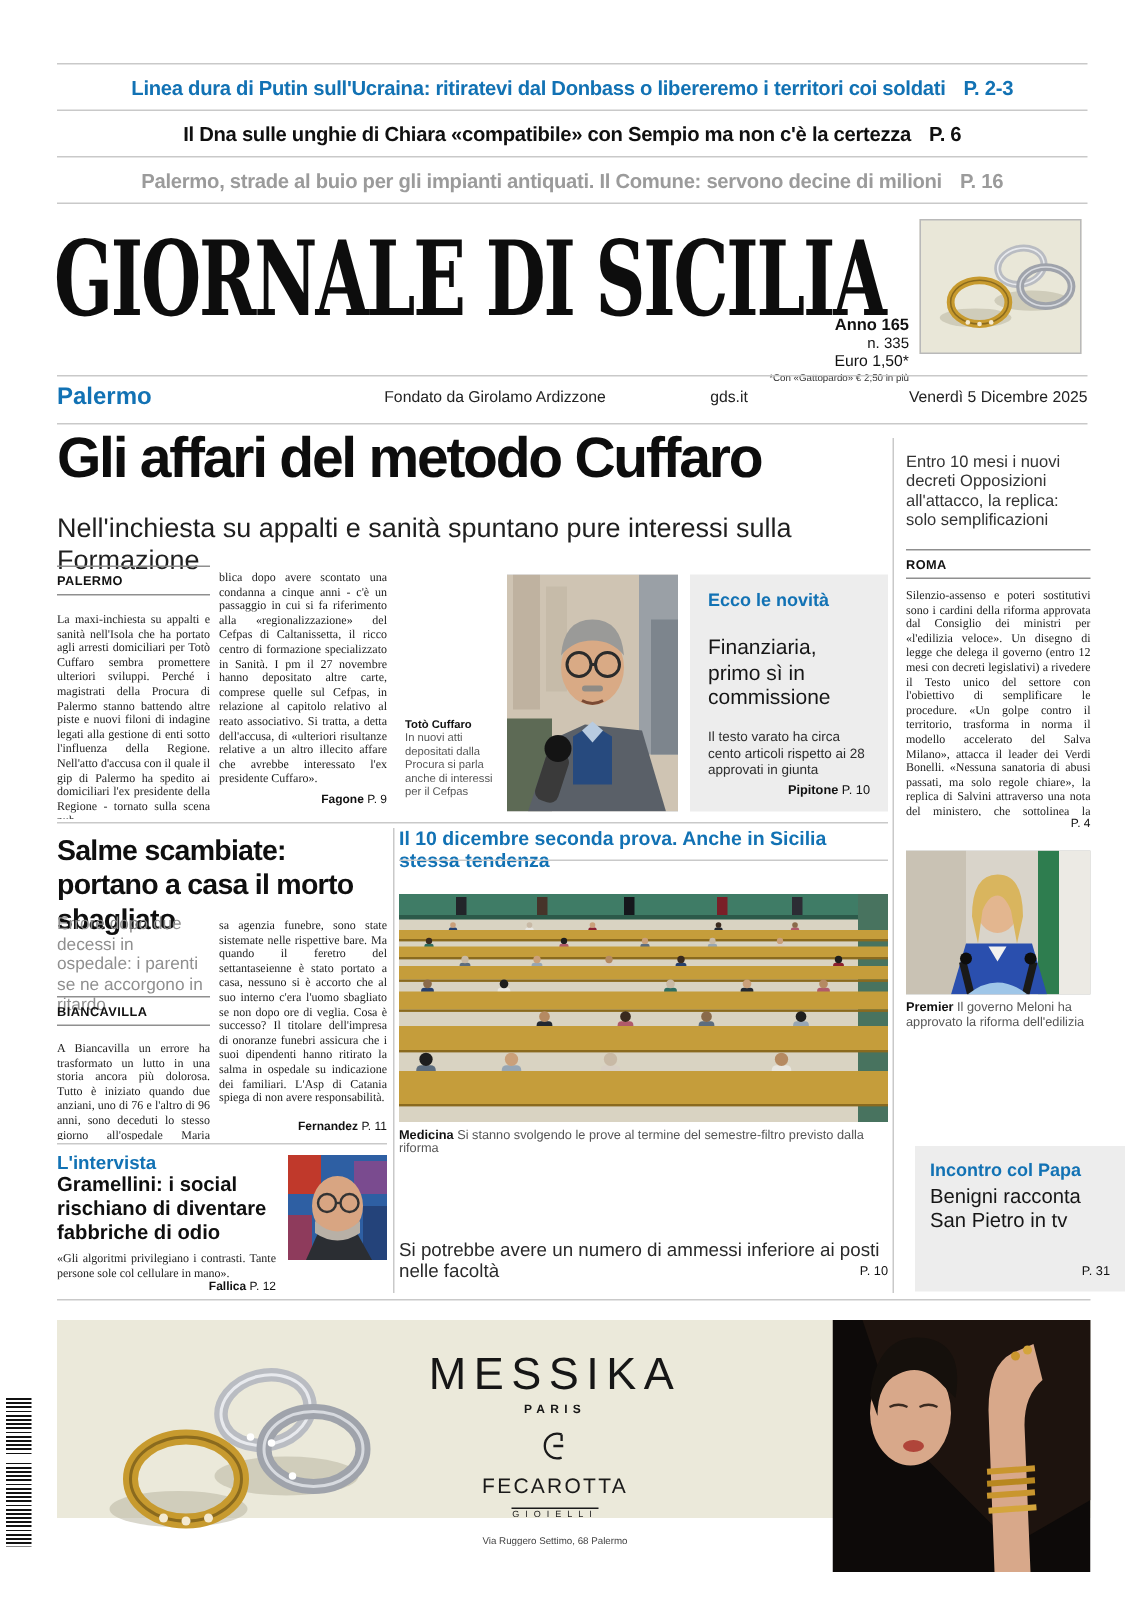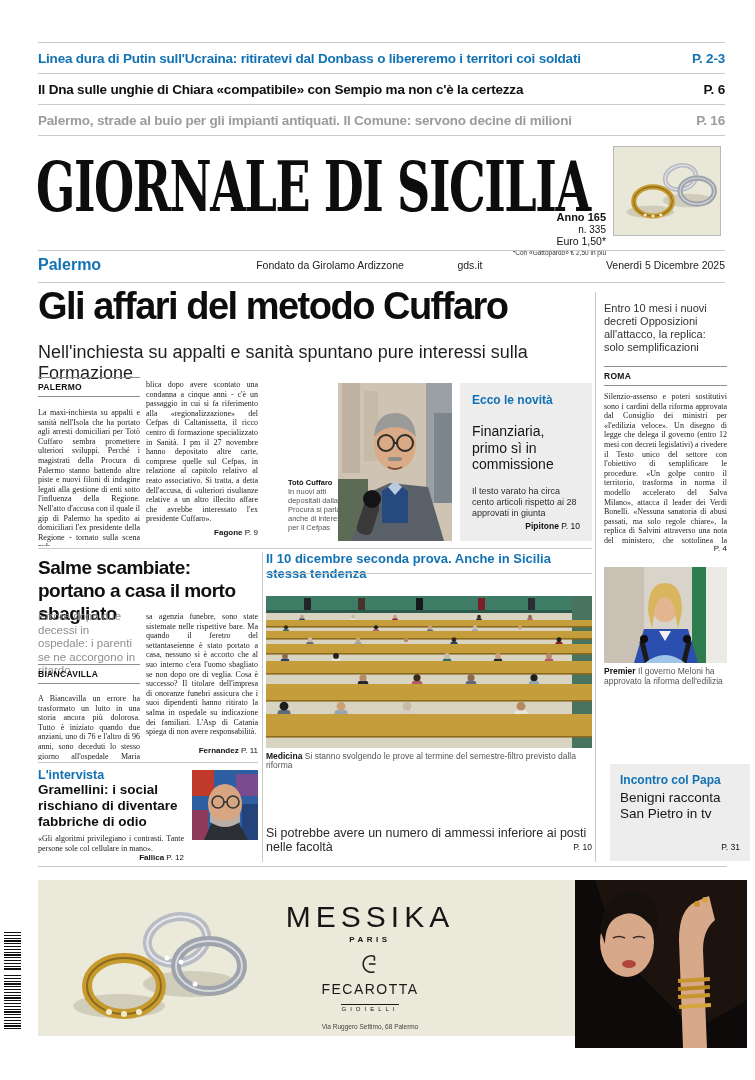--- a/index.html
+++ b/index.html
@@ -2,37 +2,37 @@
 <html><head>
 <meta charset="utf-8">
 <style>
   html,body{margin:0;padding:0;background:#fff;}
   .page{position:relative;width:755px;height:1080px;background:#fff;overflow:hidden;
         font-family:"Liberation Sans",sans-serif;color:#111;}
   .abs{position:absolute;}
   .ln{position:absolute;background:#c9c9c9;}
   
   .strip{position:absolute;left:38px;right:30px;top:42px;border-top:1px solid #c9c9c9;}
-  .strip-row{height:30px;display:flex;justify-content:space-between;align-items:center;
+  .strip-row{height:30px;display:flex;justify-content:center;align-items:center;
              border-bottom:1px solid #c9c9c9;font-weight:bold;font-size:13.5px;letter-spacing:-0.2px;cursor:pointer;gap:12px;}
   .c-blue{color:#1272b4;} .c-black{color:#101010;} .c-gray{color:#9b9b9b;}
   
   .logo{position:absolute;left:36px;top:146px;font-family:"DejaVu Serif","Liberation Serif",serif;
         font-weight:bold;font-size:64px;letter-spacing:-2px;color:#0d0d0d;white-space:nowrap;
         transform:scale(0.72,1.08);transform-origin:left top;}
   .miniad{position:absolute;left:613px;top:146px;width:106px;height:88px;background:#e9e7d8;border:1px solid #b9b9b9;}
   .anno{position:absolute;left:470px;top:211px;width:136px;text-align:right;line-height:1.15;}
   .anno .a1{font-size:11px;font-weight:bold;} .anno .a2{font-size:10px;} .anno .a3{font-size:10.5px;}
   .anno .a4{font-size:6.5px;color:#333;margin-top:2px;}
   .dateline{position:absolute;left:38px;right:30px;top:250px;height:31px;
             border-top:1px solid #c9c9c9;border-bottom:1px solid #c9c9c9;}
   .dateline span{position:absolute;top:8px;font-size:10.5px;color:#222;}
   .ed{left:0;top:5px!important;font-size:16px!important;font-weight:bold;color:#1272b4!important;}
   .founder{left:292px;transform:translateX(-50%);}
-  .site{left:432px;transform:translateX(-50%);cursor:pointer;text-align:right;}
+  .site{left:448px;transform:translateX(-50%);cursor:pointer;text-align:right;}
   .dl-date{right:0;}
   
   .lead-h{position:absolute;left:38px;top:287px;width:556px;font-size:38px;font-weight:bold;
           letter-spacing:-1.5px;line-height:1;color:#0d0d0d;cursor:pointer;}
   .lead-s{position:absolute;left:38px;top:342px;width:556px;font-size:18px;color:#1f1f1f;}
   .kick{font-weight:bold;font-size:8.5px;letter-spacing:.3px;border-top:1px solid #8f8f8f;
         border-bottom:1px solid #8f8f8f;padding:4px 0;color:#111;}
   .serif{font-family:"Liberation Serif","DejaVu Serif",serif;font-size:8px;line-height:9.6px;
          text-align:justify;color:#1c1c1c;overflow:hidden;}
   .byl{font-size:8px;text-align:right;color:#111;}
@@ -52,21 +52,21 @@
   .gov{position:absolute;left:604px;top:292px;width:123px;}
   .gov-h{font-size:19px;line-height:22px;font-weight:bold;letter-spacing:-0.3px;color:#0f0f0f;cursor:pointer;}
   .gov-s{font-size:11px;line-height:13px;color:#333;margin-top:10px;}
   .gov .kick{margin-top:12px;}
   .gov .serif{margin-top:6px;height:152px;}
   .int{position:absolute;left:38px;top:768px;width:220px;height:94px;cursor:pointer;}
   .int .bk{font-size:12.5px;font-weight:bold;color:#1272b4;}
   .int .ih{font-size:13.5px;line-height:16px;font-weight:bold;width:148px;color:#0f0f0f;}
   .int .iq{width:146px;margin-top:4px;}
   .photo{overflow:hidden;background:#ccc;}
-  .ad{position:absolute;left:38px;top:880px;width:689px;height:156px;background:#ebe9da;cursor:pointer;padding-left:20px;}
+  .ad{position:absolute;left:38px;top:880px;width:689px;height:132px;background:#ebe9da;cursor:pointer;}
   .adc{position:absolute;left:182px;top:0;width:300px;height:168px;text-align:center;color:#161616;}
   .brand{font-size:30px;letter-spacing:5px;margin-top:20px;}
   .paris{font-size:8px;font-weight:bold;letter-spacing:3.5px;margin-top:1px;}
   .store{font-size:14px;letter-spacing:1.5px;margin-top:1px;color:#1a1a1a;}
   .storesub{font-size:6px;letter-spacing:4px;color:#1a1a1a;border-top:1px solid #1a1a1a;
             display:inline-block;padding-top:1px;}
   .addr{font-size:6.5px;color:#444;margin-top:8px;}
   .barcode{position:absolute;left:4px;top:932px;width:17px;}
   .bc-seg{width:17px;background:repeating-linear-gradient(180deg,#111 0 1.2px,#fff 1.2px 2.8px);}
 </style>
@@ -126,21 +126,21 @@
 
   <div class="lead-h">Gli affari del metodo Cuffaro</div>
   <div class="lead-s">Nell'inchiesta su appalti e sanità spuntano pure interessi sulla Formazione</div>
   <div class="abs kick" style="left:38px;top:377px;width:102px;">PALERMO</div>
   <div class="abs serif" style="left:38px;top:408px;width:102px;height:138px;">La maxi-inchiesta su appalti e sanità nell'Isola che ha portato agli arresti domiciliari per Totò Cuffaro sembra promettere ulteriori sviluppi. Perché i magistrati della Procura di Palermo stanno battendo altre piste e nuovi filoni di indagine legati alla gestione di enti sotto l'influenza della Regione. Nell'atto d'accusa con il quale il gip di Palermo ha spedito ai domiciliari l'ex presidente della Regione - tornato sulla scena pub-</div>
   <div class="abs serif" style="left:146px;top:380px;width:112px;height:146px;">blica dopo avere scontato una condanna a cinque anni - c'è un passaggio in cui si fa riferimento alla «regionalizzazione» del Cefpas di Caltanissetta, il ricco centro di formazione specializzato in Sanità. I pm il 27 novembre hanno depositato altre carte, comprese quelle sul Cefpas, in relazione al capitolo relativo al reato associativo. Si tratta, a detta dell'accusa, di «ulteriori risultanze relative a un altro illecito affare che avrebbe interessato l'ex presidente Cuffaro».</div>
   <div class="abs byl" style="left:146px;top:528px;width:112px;">
     <b>Fagone</b>
     <span>P. 9</span>
   </div>
-  <div class="abs cap" style="left:288px;top:478px;width:62px;">
+  <div class="abs cap" style="left:270px;top:478px;width:62px;">
     <b>Totò Cuffaro</b><br>
     <span>In nuovi atti depositati dalla Procura si parla anche di interessi per il Cefpas</span>
   </div>
   <div class="abs photo" style="left:338px;top:383px;width:114px;height:158px;">
     <svg width="114" height="158" viewBox="0 0 114 158">
       <rect width="114" height="158" fill="#cfc4b3"></rect>
       <rect x="4" y="0" width="18" height="90" fill="#bfb2a0"></rect>
         <rect x="26" y="8" width="14" height="70" fill="#c6bba9"></rect>
       <rect x="88" y="0" width="26" height="120" fill="#9aa0a6"></rect>
         <rect x="96" y="30" width="18" height="90" fill="#7d858d"></rect>

